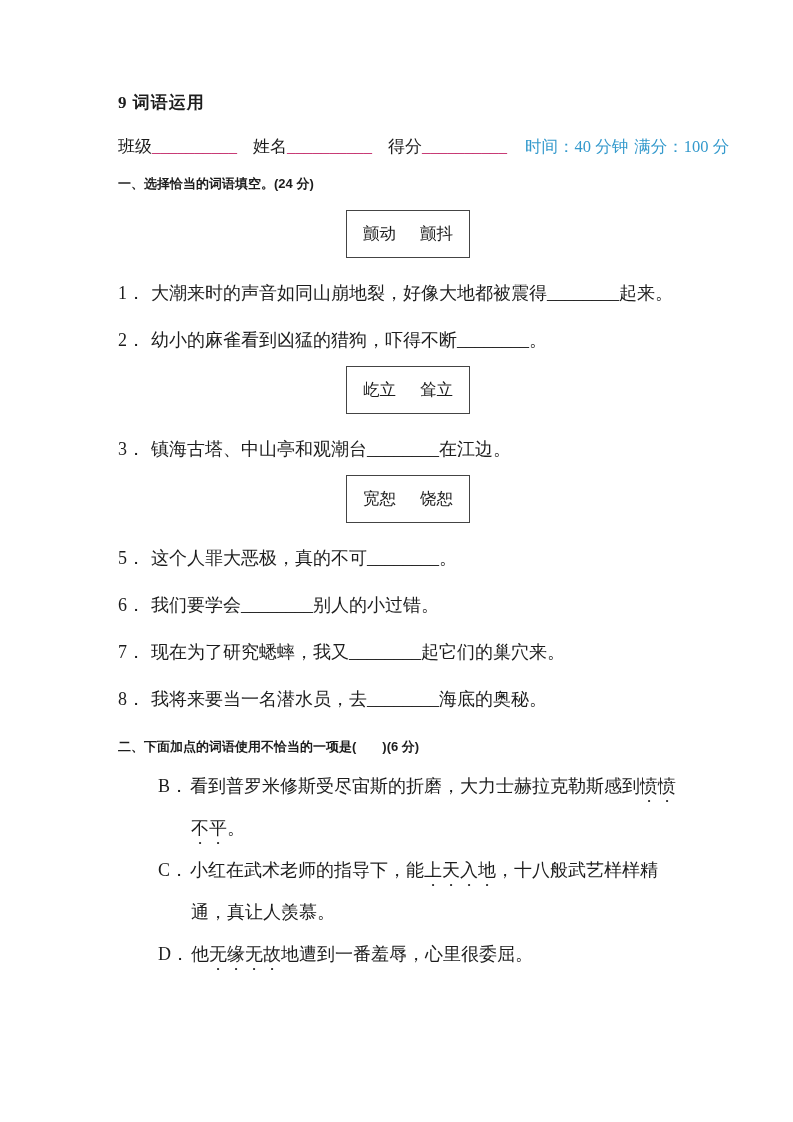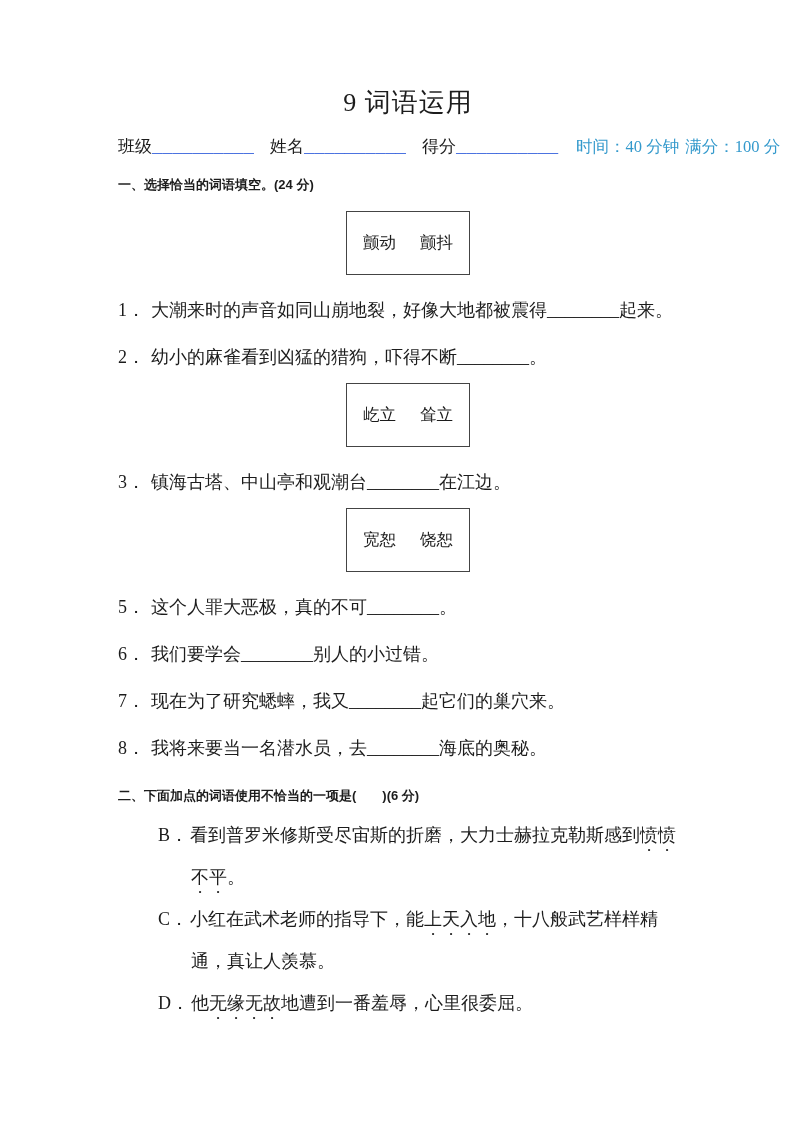--- a/index.html
+++ b/index.html
@@ -9,55 +9,55 @@
     height: 1122px;
     margin: 0 auto;
     background: #ffffff;
     color: #1c1c1c;
     font-family: "Liberation Serif", serif;
     overflow: hidden;
     box-sizing: border-box;
     padding: 90px 95px 0 118px;
   }
   .doc-title {
-    font-size: 26px;
-    font-weight: normal;
-    text-align: center;
+    font-size: 17px;
+    font-weight: bold;
+    text-align: left;
     line-height: 26px;
     letter-spacing: 1px;
   }
   .info-row {
     display: flex;
     align-items: baseline;
     margin-top: 20px;
     font-size: 17px;
     line-height: 22px;
     white-space: nowrap;
   }
   .info-field { margin-right: 16px; }
-  .blank-line { letter-spacing: 0; color: #1d4ed8; font-family: Liberation Mono, monospace; }
+  .blank-line { letter-spacing: 0; color: #be185d; }
   .info-meta {
     margin-left: auto;
     color: var(--accent, #3399cc);
     font-size: 16.5px;
   }
   .info-meta .meta-item { margin-left: 2px; }
   .section-heading {
     margin-top: 14px;
     font-family: "Liberation Sans", sans-serif;
     font-weight: bold;
     font-size: 13px;
     line-height: 24px;
   }
   .section-heading.second { margin-top: 24px; }
   .word-box {
     width: max-content;
     margin: 14px auto 0;
     border: 1.5px solid #444;
-    padding: 20px 16px;
+    padding: 12px 16px;
     display: flex;
     gap: 24px;
     font-size: 16.5px;
     line-height: 22px;
     background: #fff;
   }
   .group:first-of-type .word-box { margin-top: 10px; }
   .q {
     margin-top: 23px;
     font-size: 18px;

